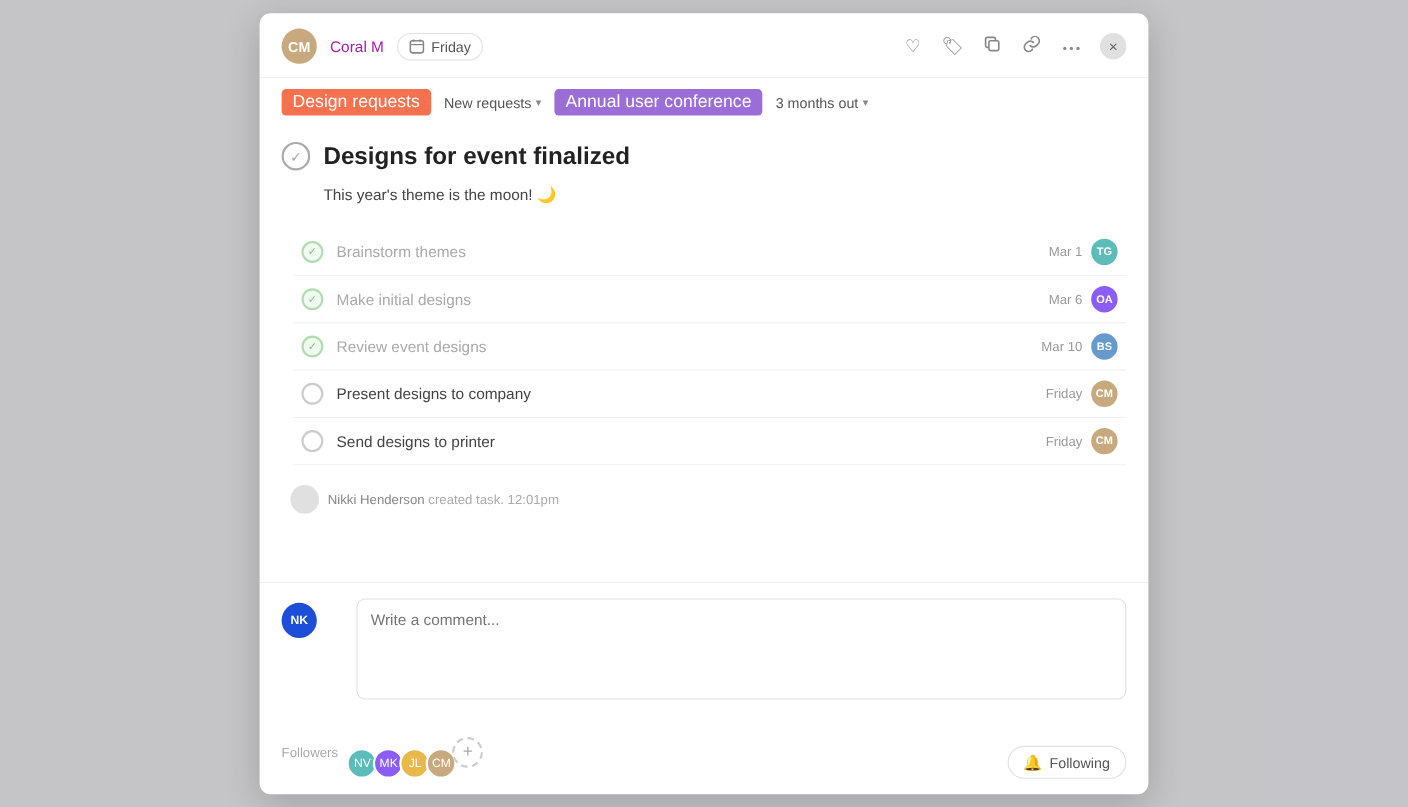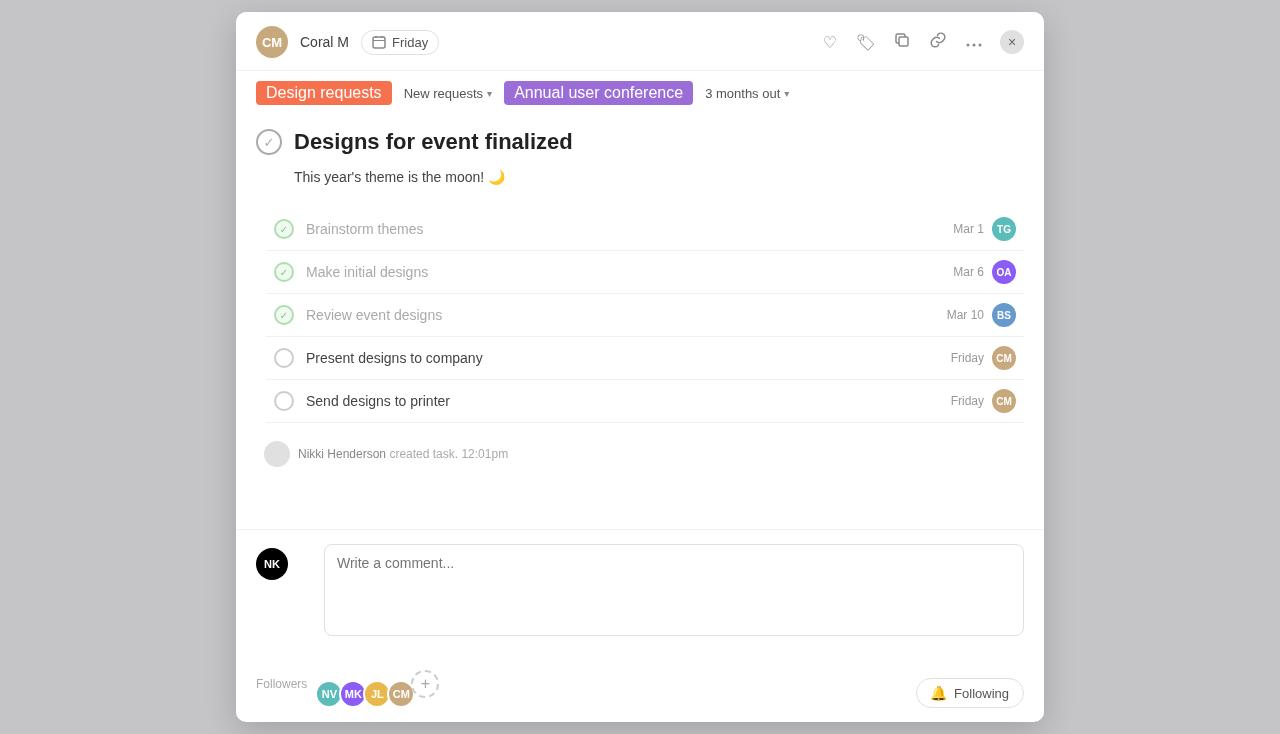--- a/index.html
+++ b/index.html
@@ -50,21 +50,21 @@
       background: #c8a97e;
       display: flex;
       align-items: center;
       justify-content: center;
       font-size: 13px;
       color: #fff;
       font-weight: 600;
     }
     .assignee-name {
       font-size: 14px;
-      color: #404040;
+      color: #a21caf;
       font-weight: 500;
     }
     .due-date-pill {
       display: flex;
       align-items: center;
       gap: 6px;
       padding: 4px 10px;
       border: 1px solid #e0e0e0;
       border-radius: 20px;
       font-size: 13px;
@@ -299,21 +299,21 @@
       width: 28px;
       height: 28px;
       border-radius: 50%;
       border: 2px solid #fff;
       margin-left: -4px;
       overflow: hidden;
       display: flex;
       align-items: center;
       justify-content: center;
       font-size: 11px;
-      font-weight: 700;
+      font-weight: 400;
       color: #fff;
       margin-top: 20px;
     }
     .follower-avatar:first-child { margin-left: 0; }
     .add-follower-btn {
       width: 28px;
       height: 28px;
       border-radius: 50%;
       border: 2px dashed #ccc;
       background: transparent;
@@ -339,21 +339,21 @@
     }
     .following-btn .bell-icon {
       font-size: 14px;
       color: #888;
     }
     
     .av-teal { background: #5bbcba; }
     .av-orange { background: #8b5cf6; }
     .av-blue { background: #6699cc; }
     .av-coral { background: #c8a97e; }
-    .av-purple { background: #000000; }
+    .av-purple { background: #1d4ed8; }
     .av-yellow { background: #e8b84b; }
   </style>
 </head>
 <body>
 
 <div class="modal-overlay">
   <div class="modal">
 
     <div class="modal-header">
       <div class="avatar av-coral">

